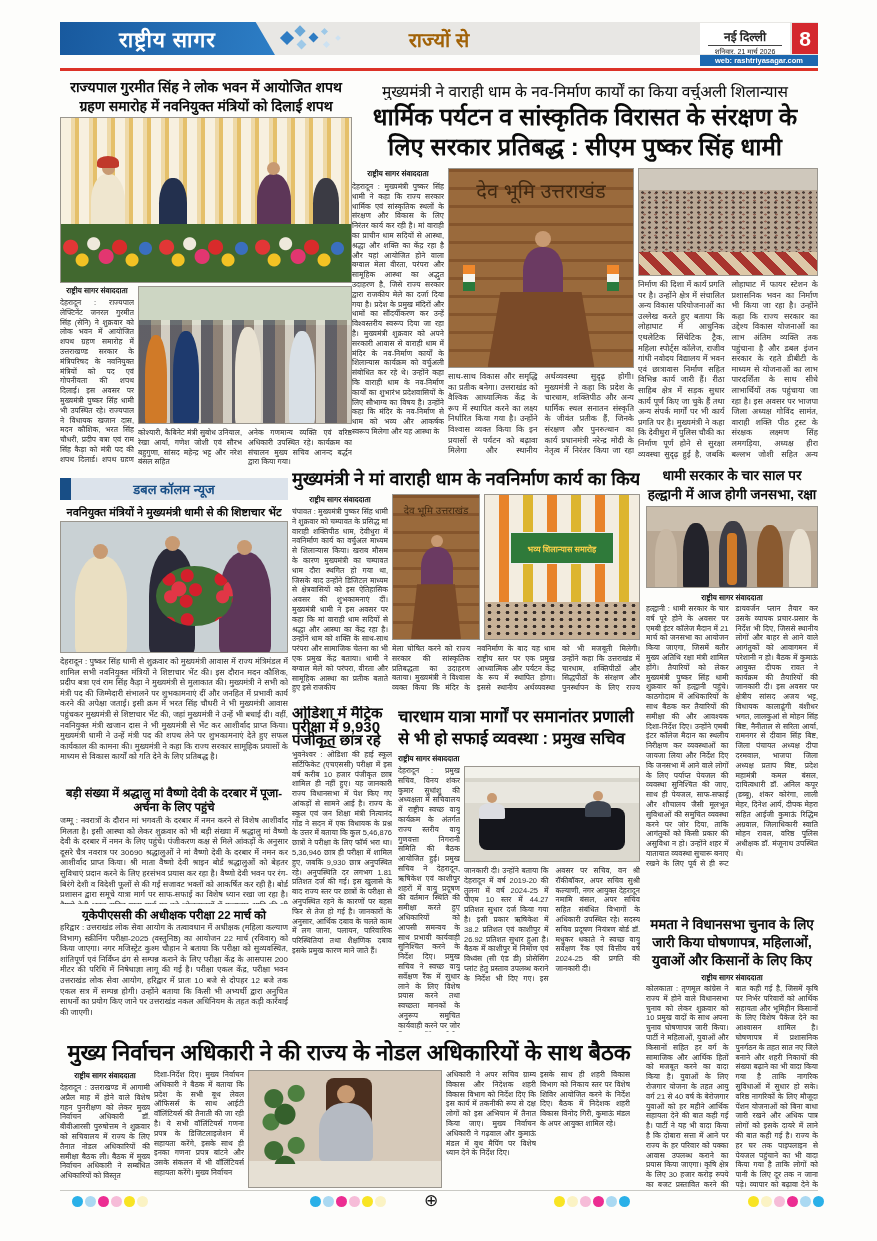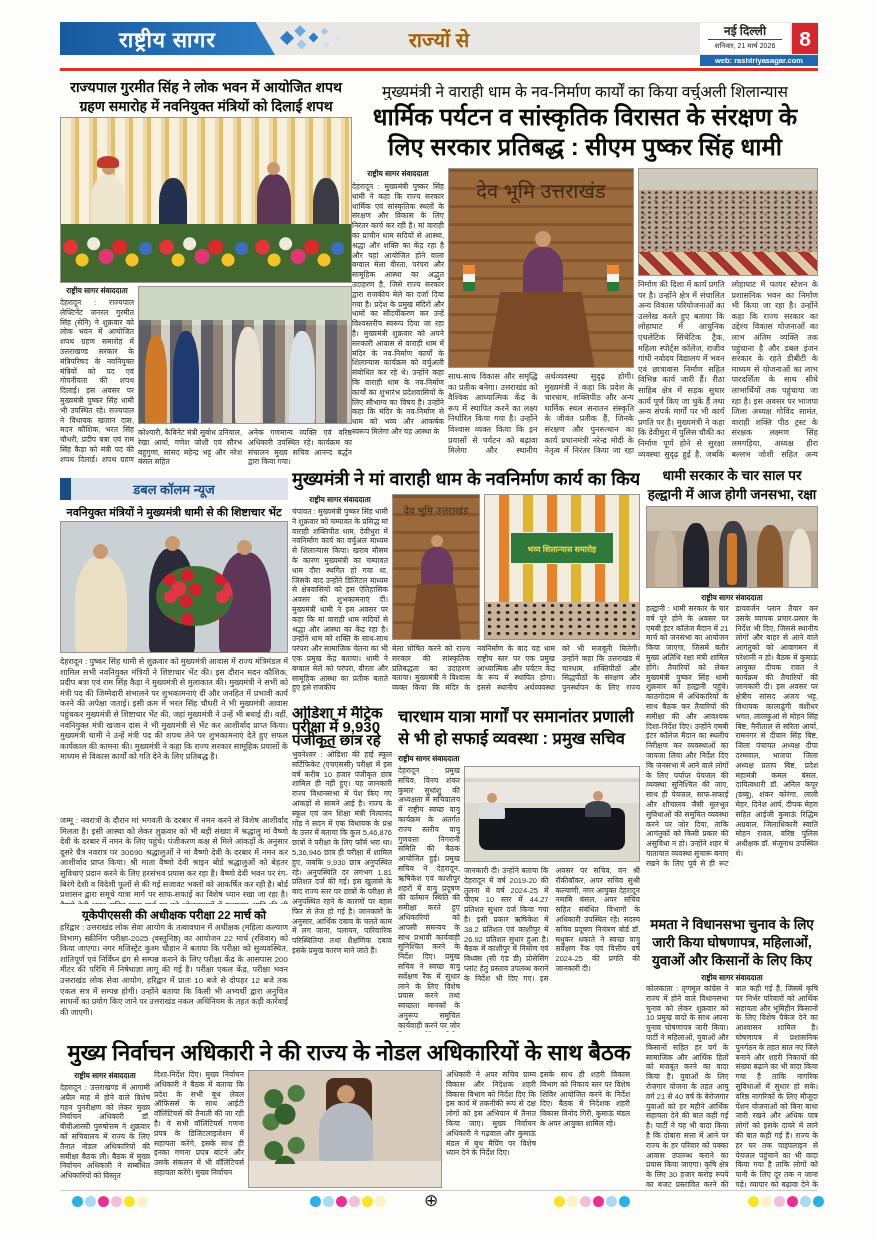--- a/index.html
+++ b/index.html
@@ -22,21 +22,21 @@
   .logo-box{position:absolute;left:60px;top:22px;width:215px;height:33px;
             background:linear-gradient(100deg,#18599e,#2d7ec6);
             clip-path:polygon(0 0,91% 0,100% 100%,0 100%);
             display:flex;align-items:center;justify-content:center}
   .logo-box span{color:#fff;font-weight:bold;font-size:21px;letter-spacing:1px}
   .diam{position:absolute;background:#2e7cc3;transform:rotate(45deg)}
   .section-title{position:absolute;left:60px;top:26px;width:758px;text-align:center;
                  font-weight:bold;font-size:20px;color:#a16207}
   .dateline{position:absolute;left:700px;top:23px;width:90px;height:31px;background:#fff;
             text-align:center;overflow:hidden}
-  .dateline .city{font-weight:bold;font-size:12px;line-height:15px;border-bottom:1px solid #444;margin:1px 8px 0 8px}
+  .dateline .city{font-weight:bold;font-size:12px;line-height:15px;border-bottom:1px solid #444;margin:7px 8px 0 8px}
   .dateline .date{font-size:7px;line-height:12px;color:#222}
   .pagenum{position:absolute;left:792px;top:23px;width:26px;height:31px;background:#d4282e;
            color:#fff;font-weight:bold;font-size:21px;text-align:center;line-height:31px}
   .webstrip{position:absolute;left:700px;top:55px;width:118px;height:11px;background:#1d68b0;
             color:#fff;font-size:7.5px;font-weight:bold;text-align:center;line-height:11px}
   .red-rule{position:absolute;left:60px;top:68px;width:758px;height:3px;background:#dc3227}
   
   .secbar{position:absolute;left:60px;top:478px;width:228px;height:22px;background:#dce3eb;
           display:flex;align-items:center;justify-content:center}
   .secbar .sq{position:absolute;left:0;top:0;width:11px;height:22px;background:#184e86}
@@ -192,20 +192,21 @@
   <div class="photo ph-bouquet" style="left:60px;top:521px;width:228px;height:132px">
     <i class="fig" style="left:14px;top:34px;width:52px;height:98px;background:#eadfc2"></i>
     <i class="head" style="left:32px;top:22px;width:15px;height:15px"></i>
     <i class="fig" style="left:88px;top:26px;width:46px;height:106px;background:#2a2a38"></i>
     <i class="head" style="left:104px;top:14px;width:15px;height:15px"></i>
     <i class="fig" style="left:158px;top:30px;width:52px;height:102px;background:#5d3658"></i>
     <i class="head" style="left:176px;top:18px;width:15px;height:15px"></i>
     <span class="roses"></span>
   </div>
   <div class="abs bt" style="left:60px;top:657px;width:228px;height:126px">देहरादून : पुष्कर सिंह धामी से शुक्रवार को मुख्यमंत्री आवास में राज्य मंत्रिमंडल में शामिल सभी नवनियुक्त मंत्रियों ने शिष्टाचार भेंट की। इस दौरान मदन कौशिक, प्रदीप बत्रा एवं राम सिंह कैड़ा ने मुख्यमंत्री से मुलाकात की। मुख्यमंत्री ने सभी को मंत्री पद की जिम्मेदारी संभालने पर शुभकामनाएं दीं और जनहित में प्रभावी कार्य करने की अपेक्षा जताई। इसी क्रम में भरत सिंह चौधरी ने भी मुख्यमंत्री आवास पहुंचकर मुख्यमंत्री से शिष्टाचार भेंट की, जहां मुख्यमंत्री ने उन्हें भी बधाई दी। वहीं, नवनियुक्त मंत्री खजान दास ने भी मुख्यमंत्री से भेंट कर आशीर्वाद प्राप्त किया। मुख्यमंत्री धामी ने उन्हें मंत्री पद की शपथ लेने पर शुभकामनाएं देते हुए सफल कार्यकाल की कामना की। मुख्यमंत्री ने कहा कि राज्य सरकार सामूहिक प्रयासों के माध्यम से विकास कार्यों को गति देने के लिए प्रतिबद्ध है।</div>
+  <div class="abs hl" style="left:60px;top:786px;width:228px;height:28px;font-size:11.5px;line-height:14px">बड़ी संख्या में श्रद्धालु मां वैष्णो देवी के दरबार में पूजा-अर्चना के लिए पहुंचे</div>
   <div class="abs bt" style="left:60px;top:816px;width:228px;height:88px">जम्मू : नवरात्रों के दौरान मां भगवती के दरबार में नमन करने से विशेष आशीर्वाद मिलता है। इसी आस्था को लेकर शुक्रवार को भी बड़ी संख्या में श्रद्धालु मां वैष्णो देवी के दरबार में नमन के लिए पहुंचे। पंजीकरण कक्ष से मिले आंकड़ों के अनुसार दूसरे चैत्र नवरात्र पर 30690 श्रद्धालुओं ने मां वैष्णो देवी के दरबार में नमन कर आशीर्वाद प्राप्त किया। श्री माता वैष्णो देवी श्राइन बोर्ड श्रद्धालुओं को बेहतर सुविधाएं प्रदान करने के लिए हरसंभव प्रयास कर रहा है। वैष्णो देवी भवन पर रंग-बिरंगे देशी व विदेशी फूलों से की गई सजावट भक्तों को आकर्षित कर रही है। बोर्ड प्रशासन द्वारा समूचे यात्रा मार्ग पर साफ-सफाई का विशेष ध्यान रखा जा रहा है। वैष्णो देवी भवन सहित यात्रा मार्ग पर बने भोजनालयों में फलाहार आदि की भी व्यवस्था की गई है। सुबह से ही माता वैष्णो देवी मंदिर में माथा टेकने वालों का तांता लगा रहा। हालांकि सुबह से ही कटड़ा सहित भवन क्षेत्र में हल्की बारिश जारी रही, लेकिन इससे भक्तों की आस्था में कोई कमी नहीं आई। श्रद्धालु वादियों के बीच भी जय माता दी के जयकारे लगाते हुए भवन की ओर बढ़ते नजर आए। प्रशासन की ओर से भी श्रद्धालुओं की सुविधा और सुरक्षा के लिए विशेष इंतजाम किए गए हैं ताकि सभी भक्त सुचारू रूप से दर्शन कर सकें।</div>
   <div class="abs hl nowrap" style="left:60px;top:907px;width:228px;height:14px;font-size:11.5px">यूकेपीएससी की अधीक्षक परीक्षा 22 मार्च को</div>
   <div class="abs bt" style="left:60px;top:923px;width:228px;height:108px">हरिद्वार : उत्तराखंड लोक सेवा आयोग के तत्वावधान में अधीक्षक (महिला कल्याण विभाग) स्क्रीनिंग परीक्षा-2025 (वस्तुनिष्ठ) का आयोजन 22 मार्च (रविवार) को किया जाएगा। नगर मजिस्ट्रेट कुश्म चौहान ने बताया कि परीक्षा को सुव्यवस्थित, शांतिपूर्ण एवं निर्विघ्न ढंग से सम्पन्न कराने के लिए परीक्षा केंद्र के आसपास 200 मीटर की परिधि में निषेधाज्ञा लागू की गई है। परीक्षा एकल केंद्र, परीक्षा भवन उत्तराखंड लोक सेवा आयोग, हरिद्वार में प्रातः 10 बजे से दोपहर 12 बजे तक एकल सत्र में सम्पन्न होगी। उन्होंने बताया कि किसी भी अभ्यर्थी द्वारा अनुचित साधनों का प्रयोग किए जाने पर उत्तराखंड नकल अधिनियम के तहत कड़ी कार्रवाई की जाएगी।</div>
 
   <div class="abs hl nowrap" style="left:292px;top:466px;width:348px;height:24px;font-size:18px">मुख्यमंत्री ने मां वाराही धाम के नवनिर्माण कार्य का किया शिलान्यास</div>
   <div class="abs" style="left:292px;top:494px;width:96px;height:206px">
     <div class="byline">राष्ट्रीय सागर संवाददाता</div>
     <div class="bt-sm" style="margin-top:3px;height:188px">चंपावत : मुख्यमंत्री पुष्कर सिंह धामी ने शुक्रवार को चम्पावत के प्रसिद्ध मां वाराही शक्तिपीठ धाम, देवीधुरा में नवनिर्माण कार्य का वर्चुअल माध्यम से शिलान्यास किया। खराब मौसम के कारण मुख्यमंत्री का चम्पावत धाम दौरा स्थगित हो गया था, जिसके बाद उन्होंने डिजिटल माध्यम से क्षेत्रवासियों को इस ऐतिहासिक अवसर की शुभकामनाएं दीं। मुख्यमंत्री धामी ने इस अवसर पर कहा कि मां वाराही धाम सदियों से श्रद्धा और आस्था का केंद्र रहा है। उन्होंने धाम को शक्ति के साथ-साथ परंपरा और सामाजिक चेतना का भी एक प्रमुख केंद्र बताया। धामी ने बग्वाल मेले को परंपरा, वीरता और सामूहिक आस्था का प्रतीक बताते हुए इसे राजकीय</div>
   </div>
   <div class="photo ph-wood" style="left:392px;top:494px;width:88px;height:146px">

